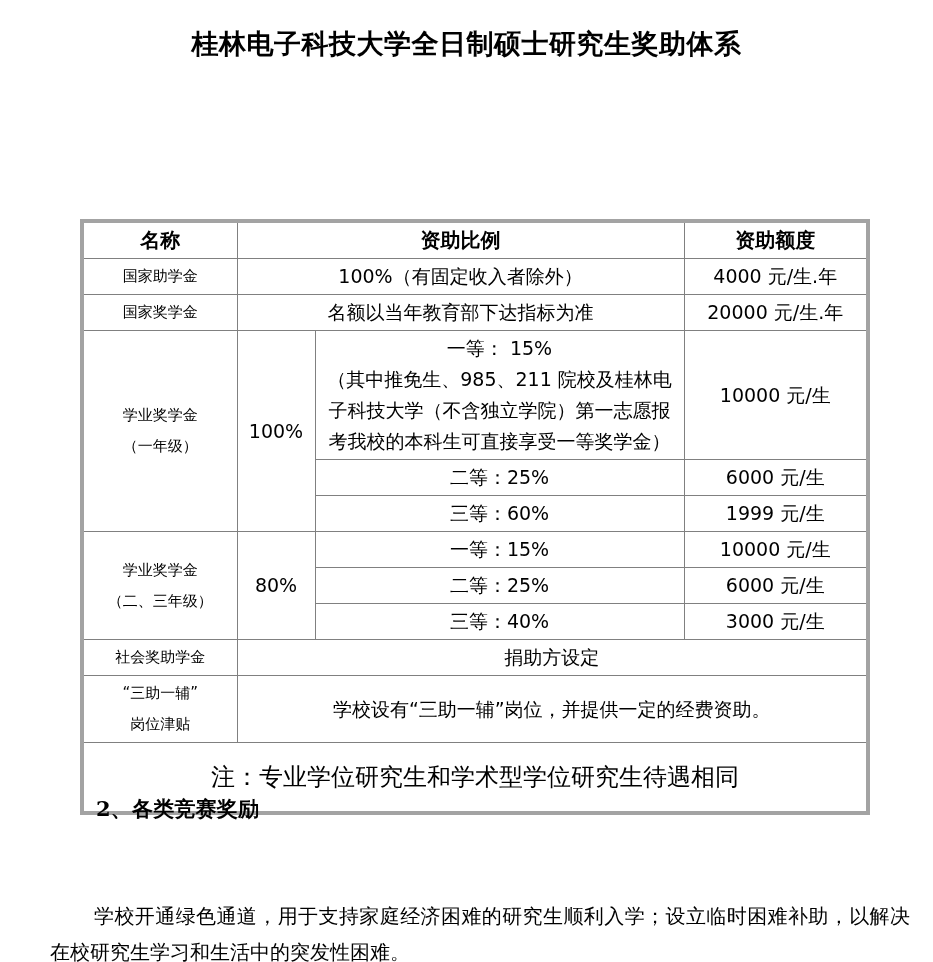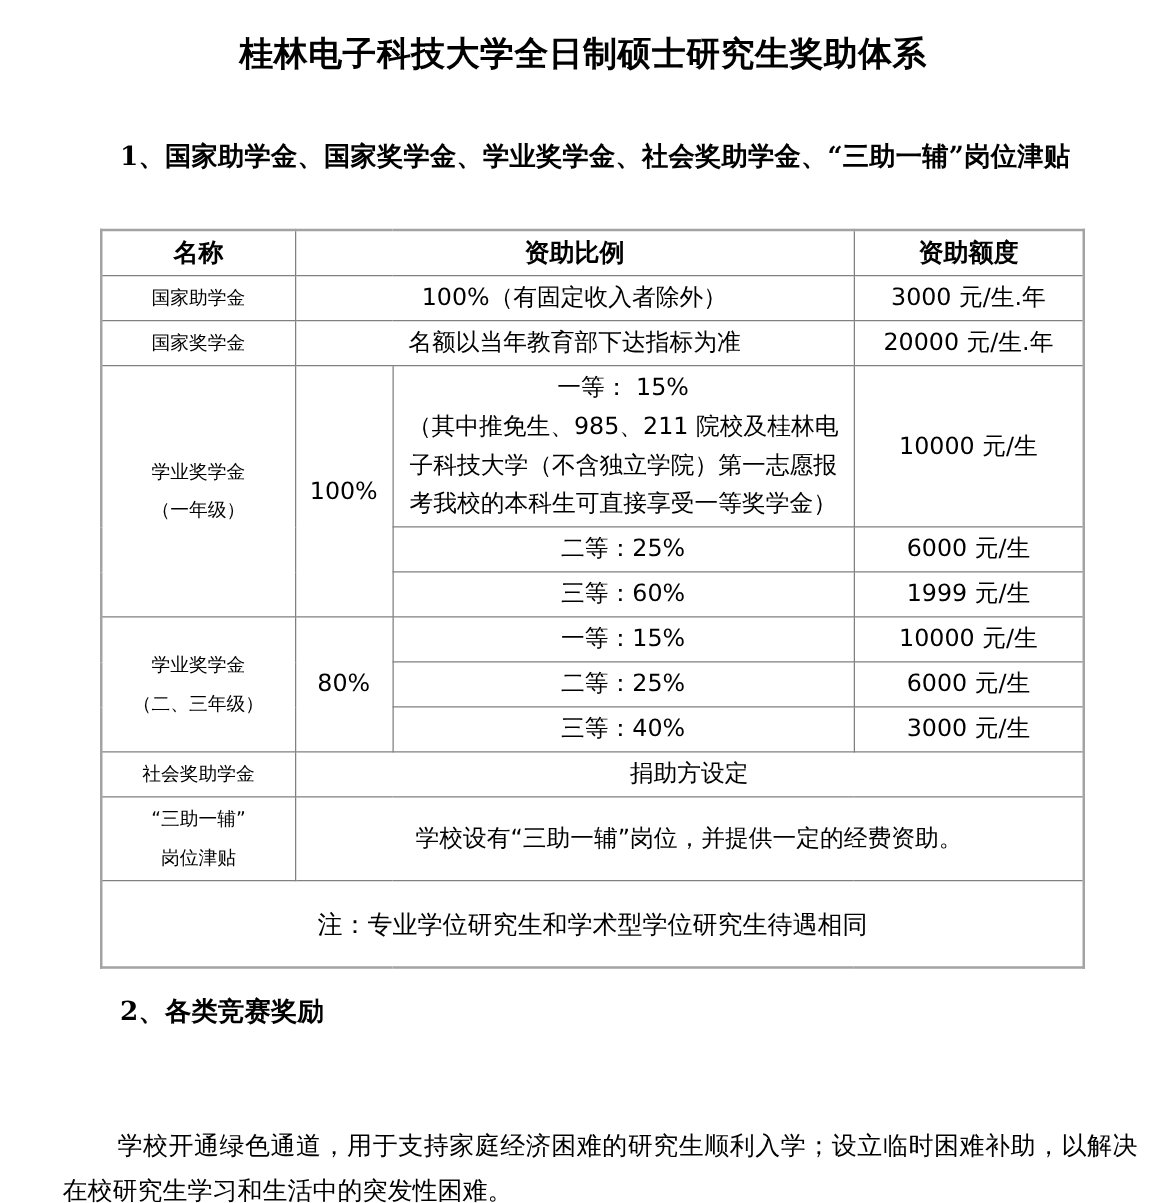--- a/index.html
+++ b/index.html
@@ -114,58 +114,58 @@
   .cell-big {
     text-align: center;
     font-size: 19px;
     line-height: 33px;
     padding: 6px 8px;
   }
   .cell-big .lead { display: block; }
   .note-row td {
     text-align: left;
     font-weight: bold;
-    font-size: 20px;
+    font-size: 24px;
     padding: 14px 10px 24px 10px;
     height: 64px;
   }
   .two-line { line-height: 30px; }
   .tbl-outer {
-    border: 2px solid #a3a3a3;
+    border: 4px solid #a3a3a3;
+    margin-top: 36px;
   }
 </style>
 </head>
 <body>
 
 <div class="page">
 
   <div class="doc-title">桂林电子科技大学全日制硕士研究生奖助体系</div>
 
-  <div class="section-heading" id="sec1">1、国家助学金、国家奖学金、学业奖学金、社会奖助学金、“三助一辅”岗位津贴</div>
 
   <div class="fund-table-wrap">
     <table class="fund-table tbl-outer">
       <colgroup>
         <col class="c-name">
         <col class="c-pct">
         <col class="c-ratio">
         <col class="c-amt">
       </colgroup>
       <tbody>
 
         <tr class="h-row">
           <th>名称</th>
           <th colspan="2">资助比例</th>
           <th>资助额度</th>
         </tr>
 
         <tr class="r-simple">
           <td class="cell-name">国家助学金</td>
           <td colspan="2">100%（有固定收入者除外）</td>
-          <td>3000 元/生.年</td>
+          <td>4000 元/生.年</td>
         </tr>
 
         <tr class="r-simple">
           <td class="cell-name">国家奖学金</td>
           <td colspan="2">名额以当年教育部下达指标为准</td>
           <td>20000 元/生.年</td>
         </tr>
 
         <tr>
           <td rowspan="3" class="cell-name two-line">

